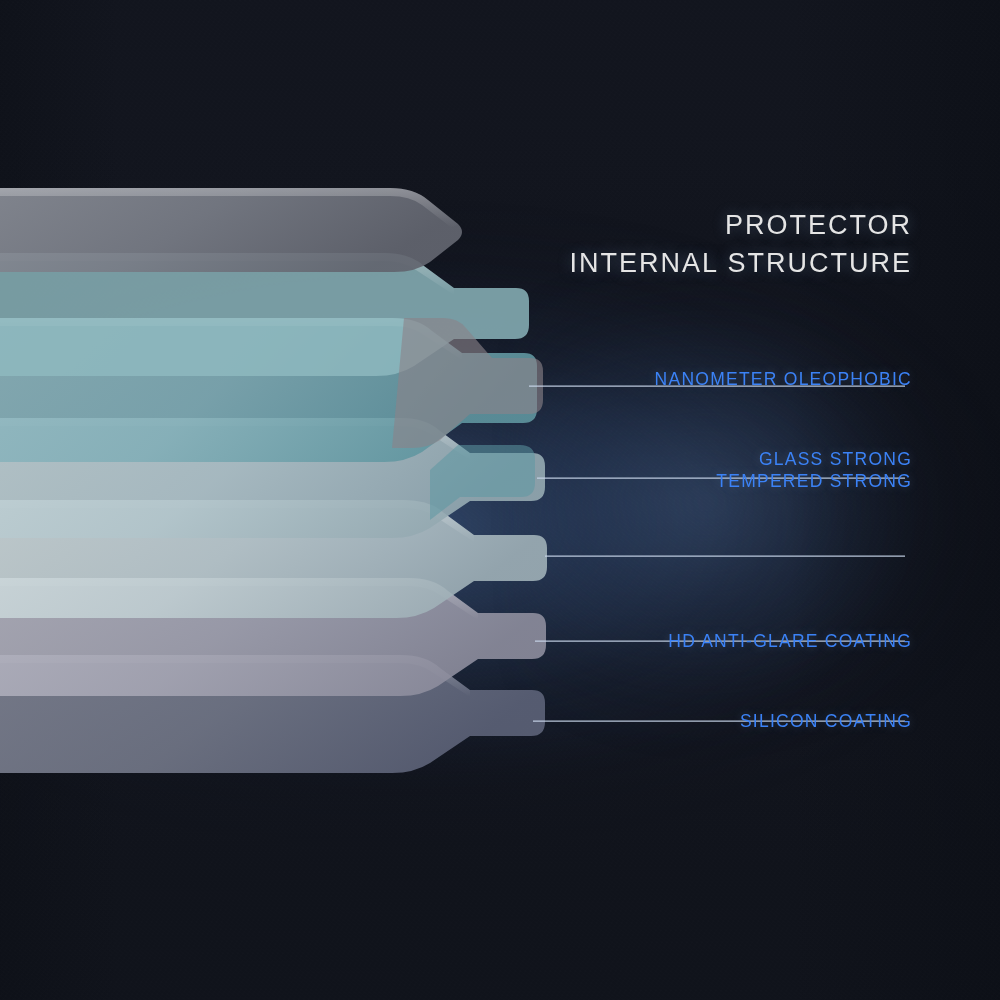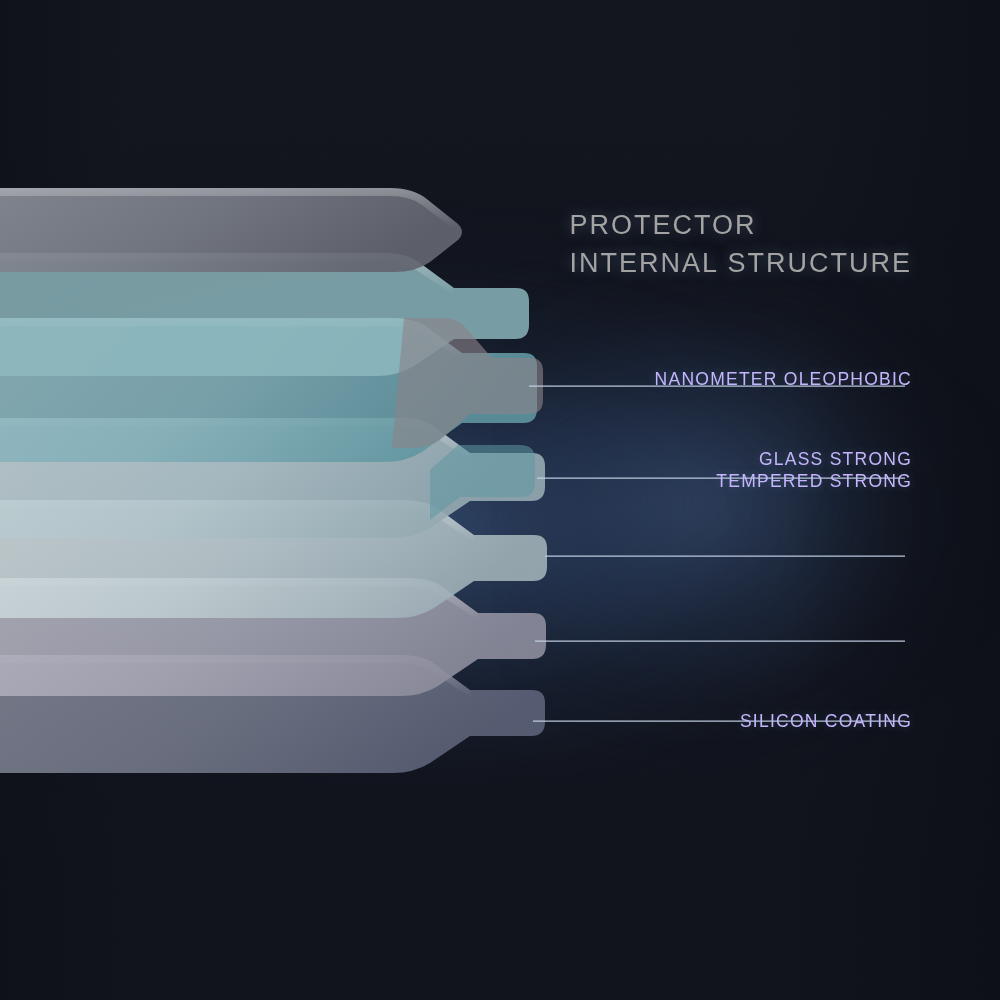--- a/index.html
+++ b/index.html
@@ -99,35 +99,35 @@
     width: 1000px;
     height: 1000px;
     pointer-events: none;
   }
 
   
   .heading {
     position: absolute;
     right: 88px;
     top: 206px;
-    text-align: left;
-    color: #a3a3a3;
+    text-align: right;
+    color: #e5e5e5;
     font-size: 27px;
     letter-spacing: 2.0px;
     line-height: 1.42;
     font-weight: 400;
     text-shadow: 0 0 14px rgba(150,185,230,0.35);
     white-space: nowrap;
   }
   .heading .hl { display: block; }
 
   .callout {
     position: absolute;
     text-align: right;
-    color: #c4b5fd;
+    color: #3b82f6;
     font-size: 17.5px;
     letter-spacing: 1.25px;
     line-height: 1.26;
     white-space: nowrap;
     text-shadow: 0 0 10px rgba(140,175,225,0.3);
   }
   .callout .cl { display: block; }
 </style>
 </head>
 <body>
@@ -334,18 +334,21 @@
   <div class="callout" style="right:88px; top:368px;">
     <span class="cl">NANOMETER OLEOPHOBIC</span>
   </div>
 
   <div class="callout" style="right:88px; top:448px;">
     <span class="cl">GLASS STRONG</span>
     <span class="cl">TEMPERED STRONG</span>
   </div>
 
 
+  <div class="callout" style="right:88px; top:630px;">
+    <span class="cl">HD ANTI-GLARE COATING</span>
+  </div>
 
   <div class="callout" style="right:88px; top:710px;">
     <span class="cl">SILICON COATING</span>
   </div>
 
 </div>
 
 </body></html>

